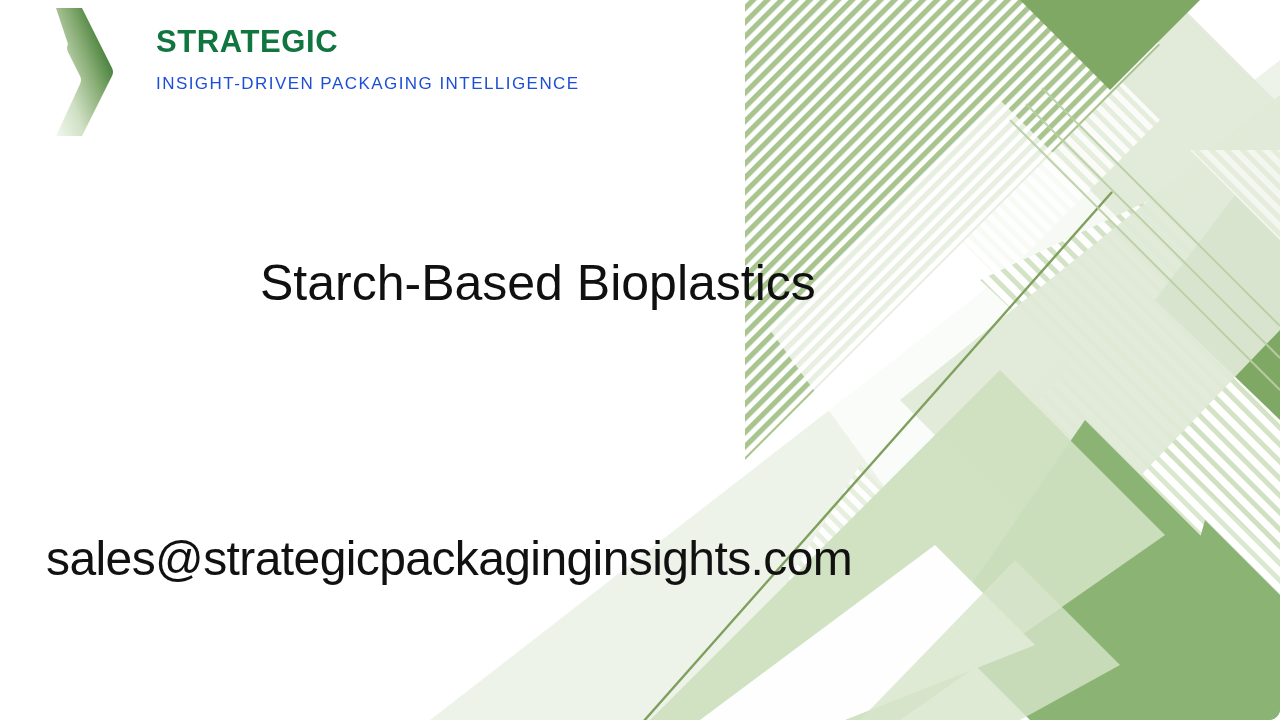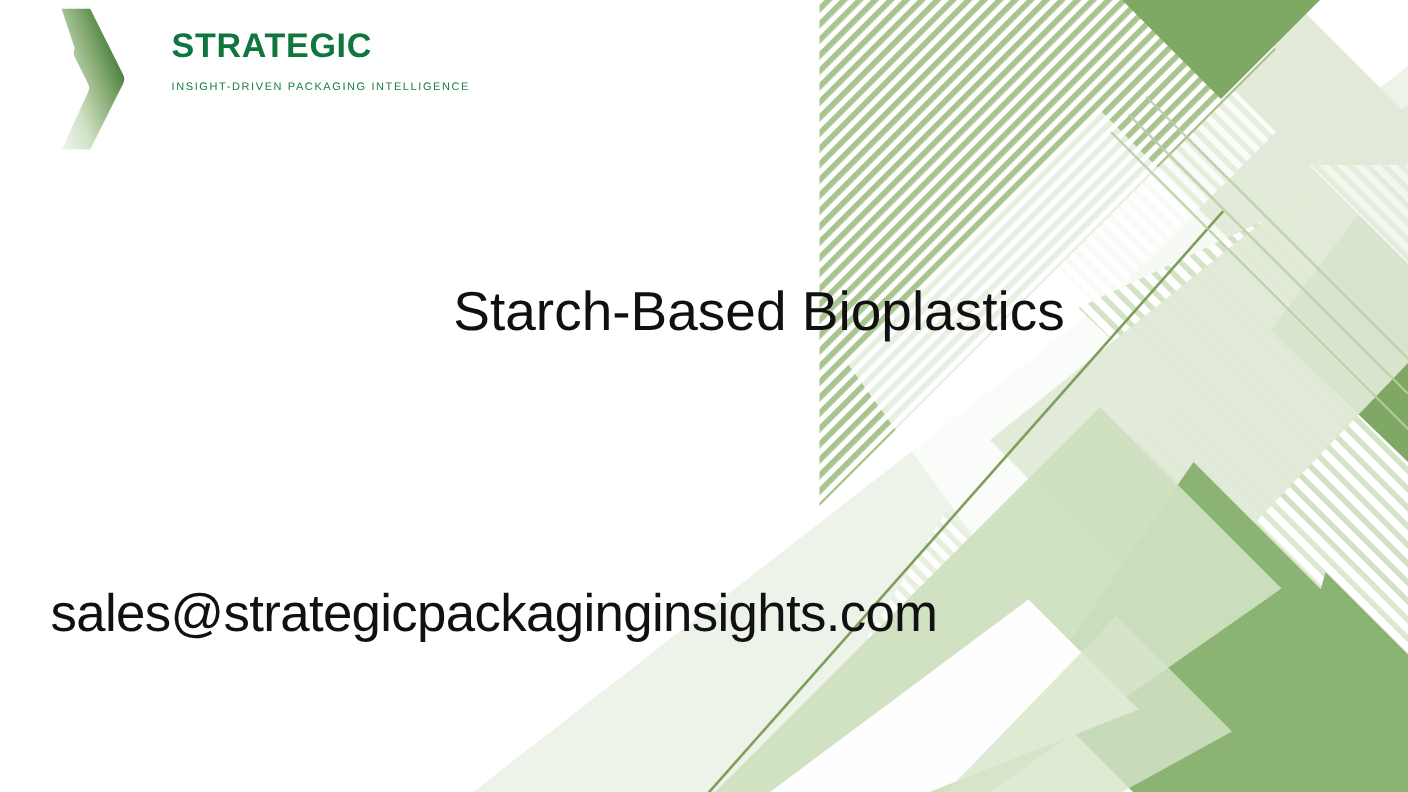--- a/index.html
+++ b/index.html
@@ -10,20 +10,21 @@
   }
   body {
     font-family: "Liberation Sans", sans-serif;
   }
   .slide {
     position: relative;
     width: 1280px;
     height: 720px;
     background: #ffffff;
     overflow: hidden;
+    border-radius: 11px;
   }
 
   
   .bg-art {
     position: absolute;
     inset: 0;
     z-index: 0;
     pointer-events: none;
   }
   .bg-art svg {
@@ -55,34 +56,33 @@
     font-weight: bold;
     font-size: 31px;
     line-height: 36px;
     letter-spacing: 0.6px;
     color: #10753e;
     white-space: nowrap;
   }
   .logo-tagline {
     margin-top: 14px;
     font-family: "Liberation Sans", sans-serif;
-    font-size: 10px;
+    font-size: 17px;
     letter-spacing: 1.45px;
-    color: #15803d;
+    color: #1d4ed8;
     white-space: nowrap;
   }
 
   
   .title-block {
     position: absolute;
     left: 260px;
     top: 258px;
     width: 860px;
     z-index: 4;
-    text-align: center;
   }
   .title-line {
     font-family: "Liberation Sans", sans-serif;
     font-size: 50px;
     line-height: 51px;
     color: #101010;
     white-space: nowrap;
   }
 
   

